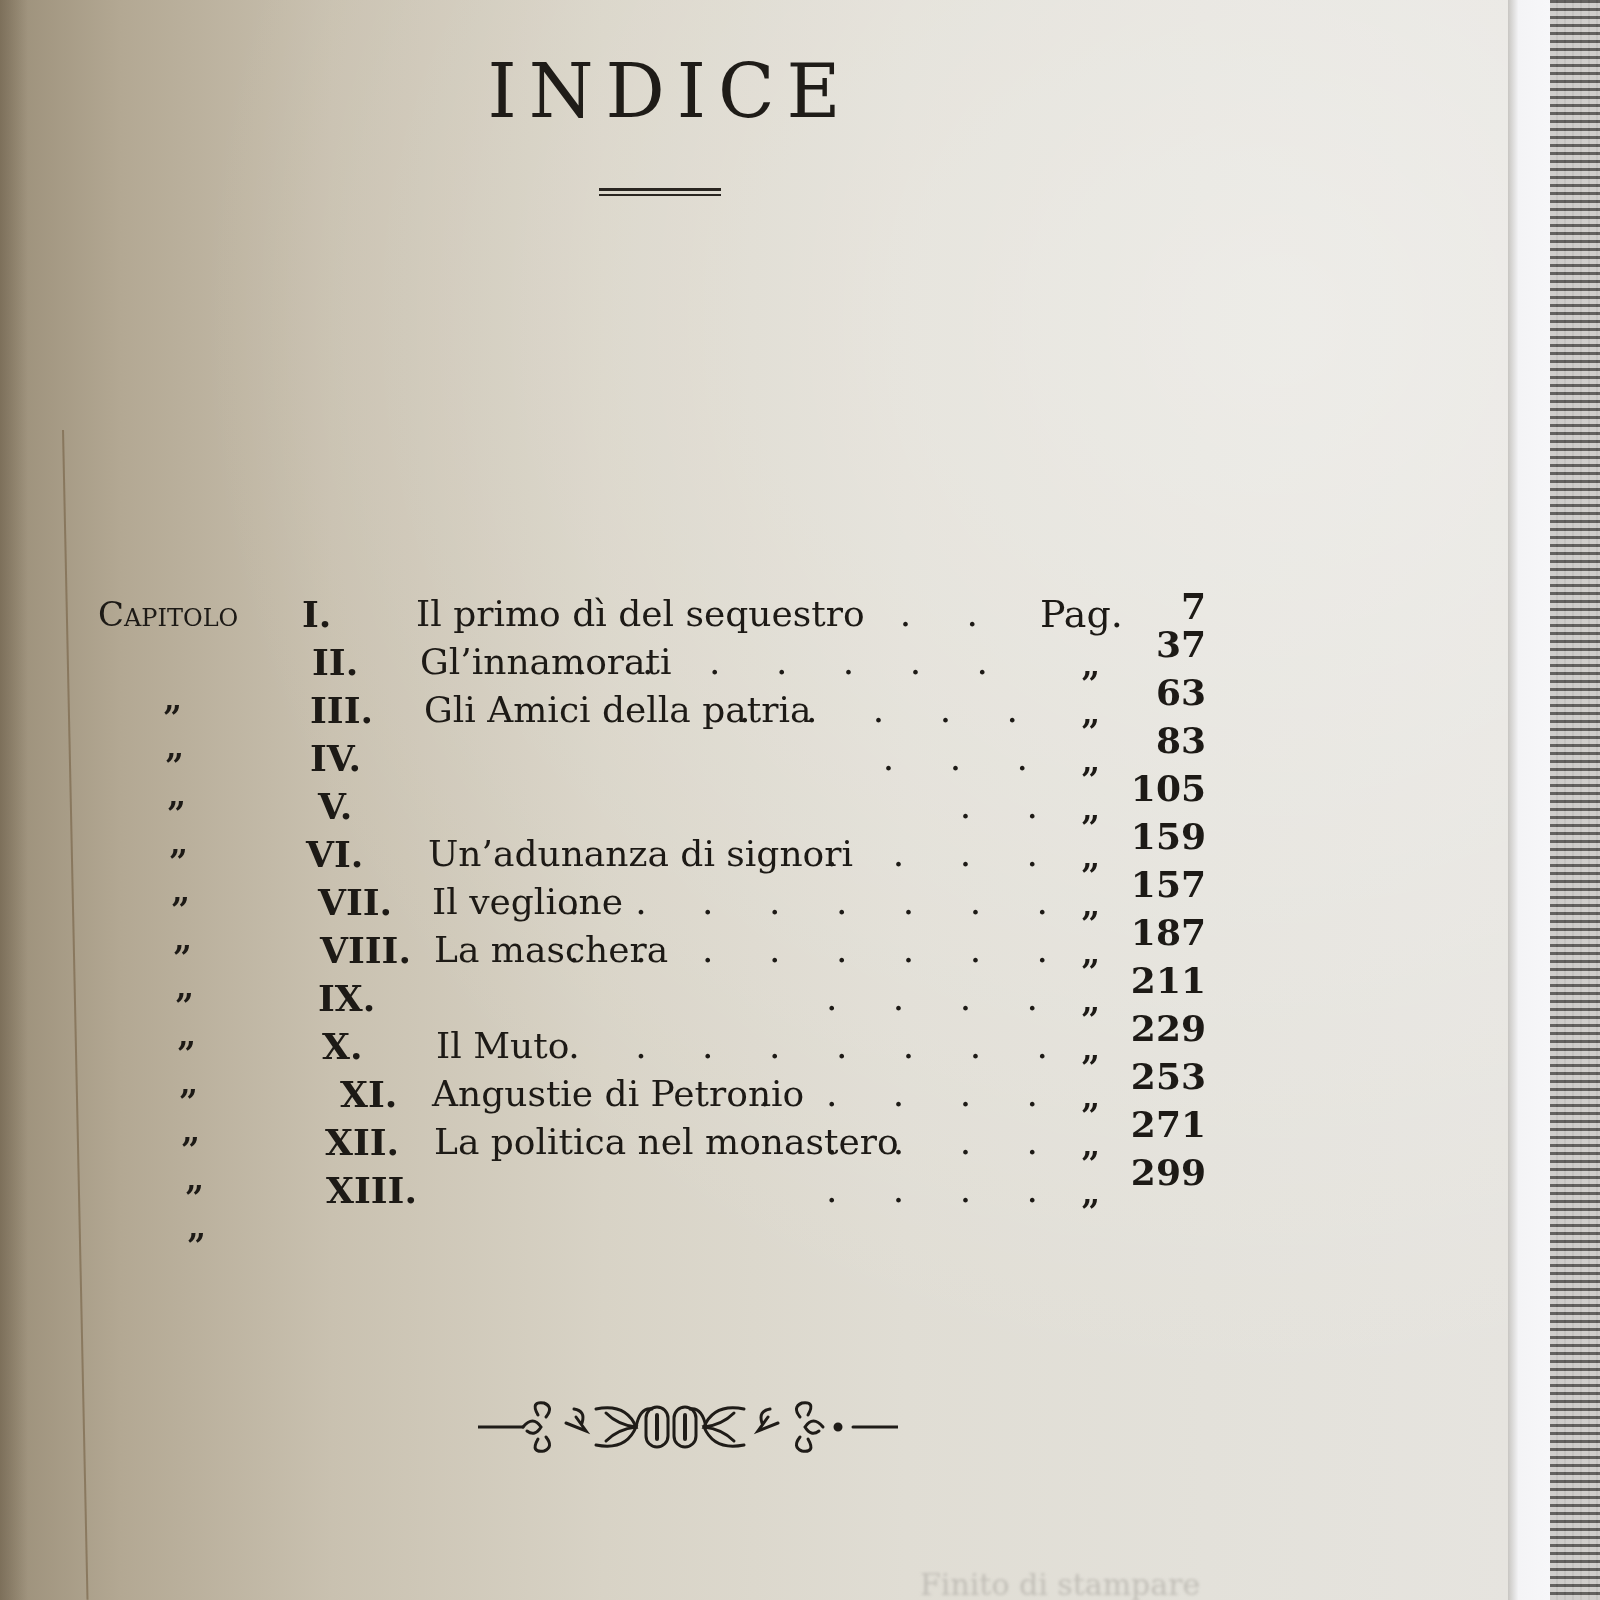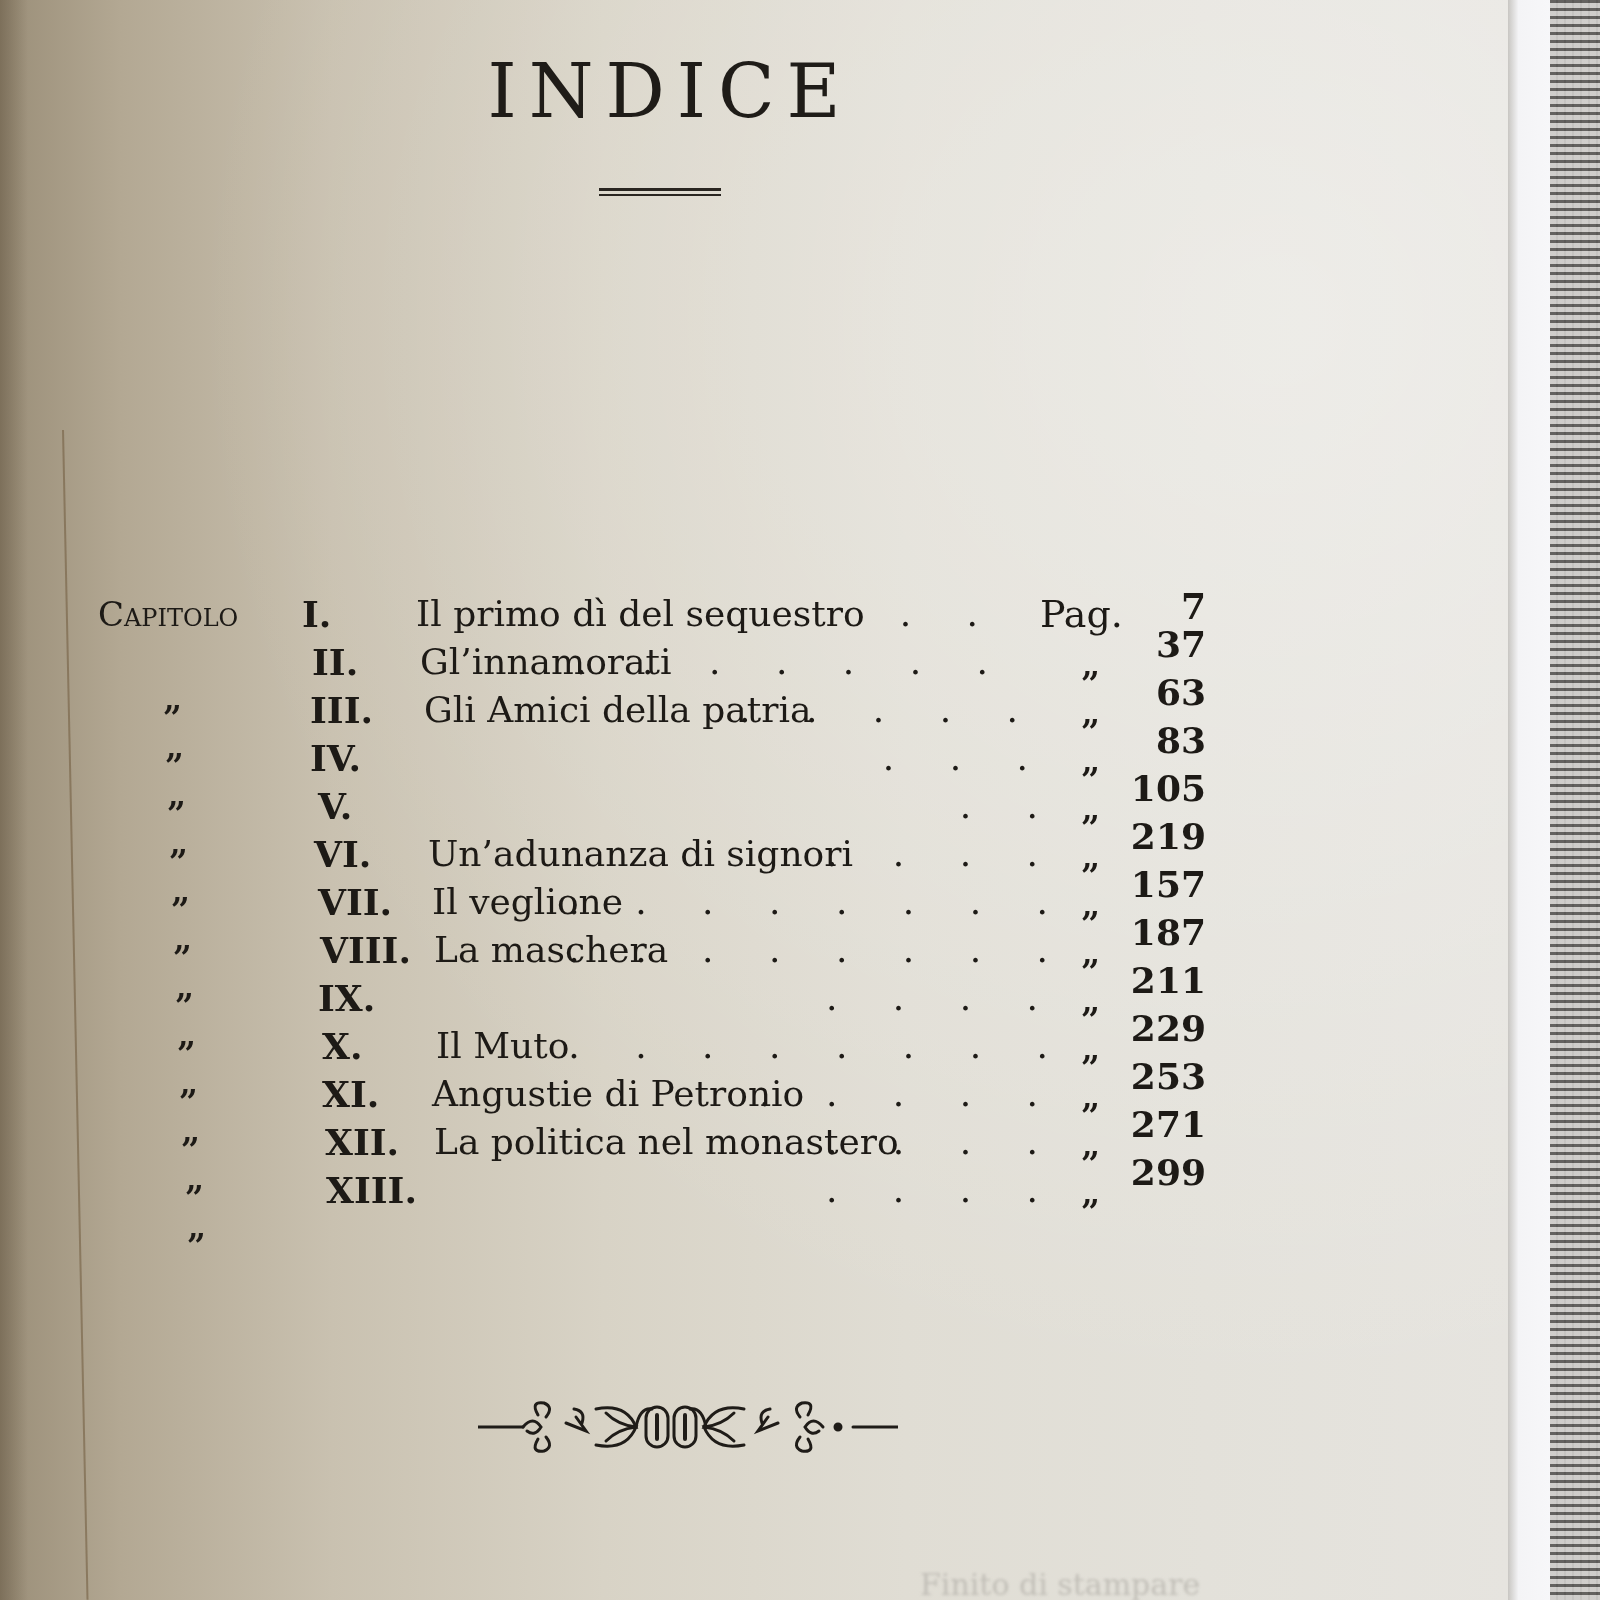--- a/index.html
+++ b/index.html
@@ -105,25 +105,25 @@
       </div>
       <div class="row" style="top: 782px; left: 0px; width: 1300px;">
         <span class="ditto" style="left: 170px; top: 38px;">,,</span>
         <span class="numeral" style="left: 318px;">V.</span>
         <span class="dots" style="right: 240px;">. .</span>
         <span class="ditto" style="left: 1082px; top: 4px;">,,</span>
         <span class="page-num" style="left: 1116px; top: -18px;">105</span>
       </div>
       <div class="row" style="top: 830px; left: 0px; width: 1300px;">
         <span class="ditto" style="left: 172px; top: 38px;">,,</span>
-        <span class="numeral" style="left: 314px;">VI.</span>
+        <span class="numeral" style="left: 306px;">VI.</span>
         <span style="left: 428px;">Un’adunanza di signori</span>
         <span class="dots" style="right: 240px;">. . . .</span>
         <span class="ditto" style="left: 1082px; top: 4px;">,,</span>
-        <span class="page-num" style="left: 1116px; top: -18px;">219</span>
+        <span class="page-num" style="left: 1116px; top: -18px;">159</span>
       </div>
       <div class="row" style="top: 878px; left: 0px; width: 1300px;">
         <span class="ditto" style="left: 174px; top: 38px;">,,</span>
         <span class="numeral" style="left: 318px;">VII.</span>
         <span style="left: 432px;">Il veglione</span>
         <span class="dots" style="right: 230px;">. . . . . . . .</span>
         <span class="ditto" style="left: 1082px; top: 4px;">,,</span>
         <span class="page-num" style="left: 1116px; top: -18px;">157</span>
       </div>
       <div class="row" style="top: 926px; left: 0px; width: 1300px;">
@@ -144,21 +144,21 @@
       <div class="row" style="top: 1022px; left: 0px; width: 1300px;">
         <span class="ditto" style="left: 180px; top: 38px;">,,</span>
         <span class="numeral" style="left: 322px;">X.</span>
         <span style="left: 436px;">Il Muto</span>
         <span class="dots" style="right: 230px;">. . . . . . . .</span>
         <span class="ditto" style="left: 1082px; top: 4px;">,,</span>
         <span class="page-num" style="left: 1116px; top: -18px;">229</span>
       </div>
       <div class="row" style="top: 1070px; left: 0px; width: 1300px;">
         <span class="ditto" style="left: 182px; top: 38px;">,,</span>
-        <span class="numeral" style="left: 322px;">XI.</span>
+        <span class="numeral" style="left: 340px;">XI.</span>
         <span style="left: 432px;">Angustie di Petronio</span>
         <span class="dots" style="right: 240px;">. . . . .</span>
         <span class="ditto" style="left: 1082px; top: 4px;">,,</span>
         <span class="page-num" style="left: 1116px; top: -18px;">253</span>
       </div>
       <div class="row" style="top: 1118px; left: 0px; width: 1300px;">
         <span class="ditto" style="left: 186px; top: 38px;">,,</span>
         <span class="numeral" style="left: 325px;">XII.</span>
         <span style="left: 434px;">La politica nel monastero</span>
         <span class="dots" style="right: 240px;">. . . .</span>

